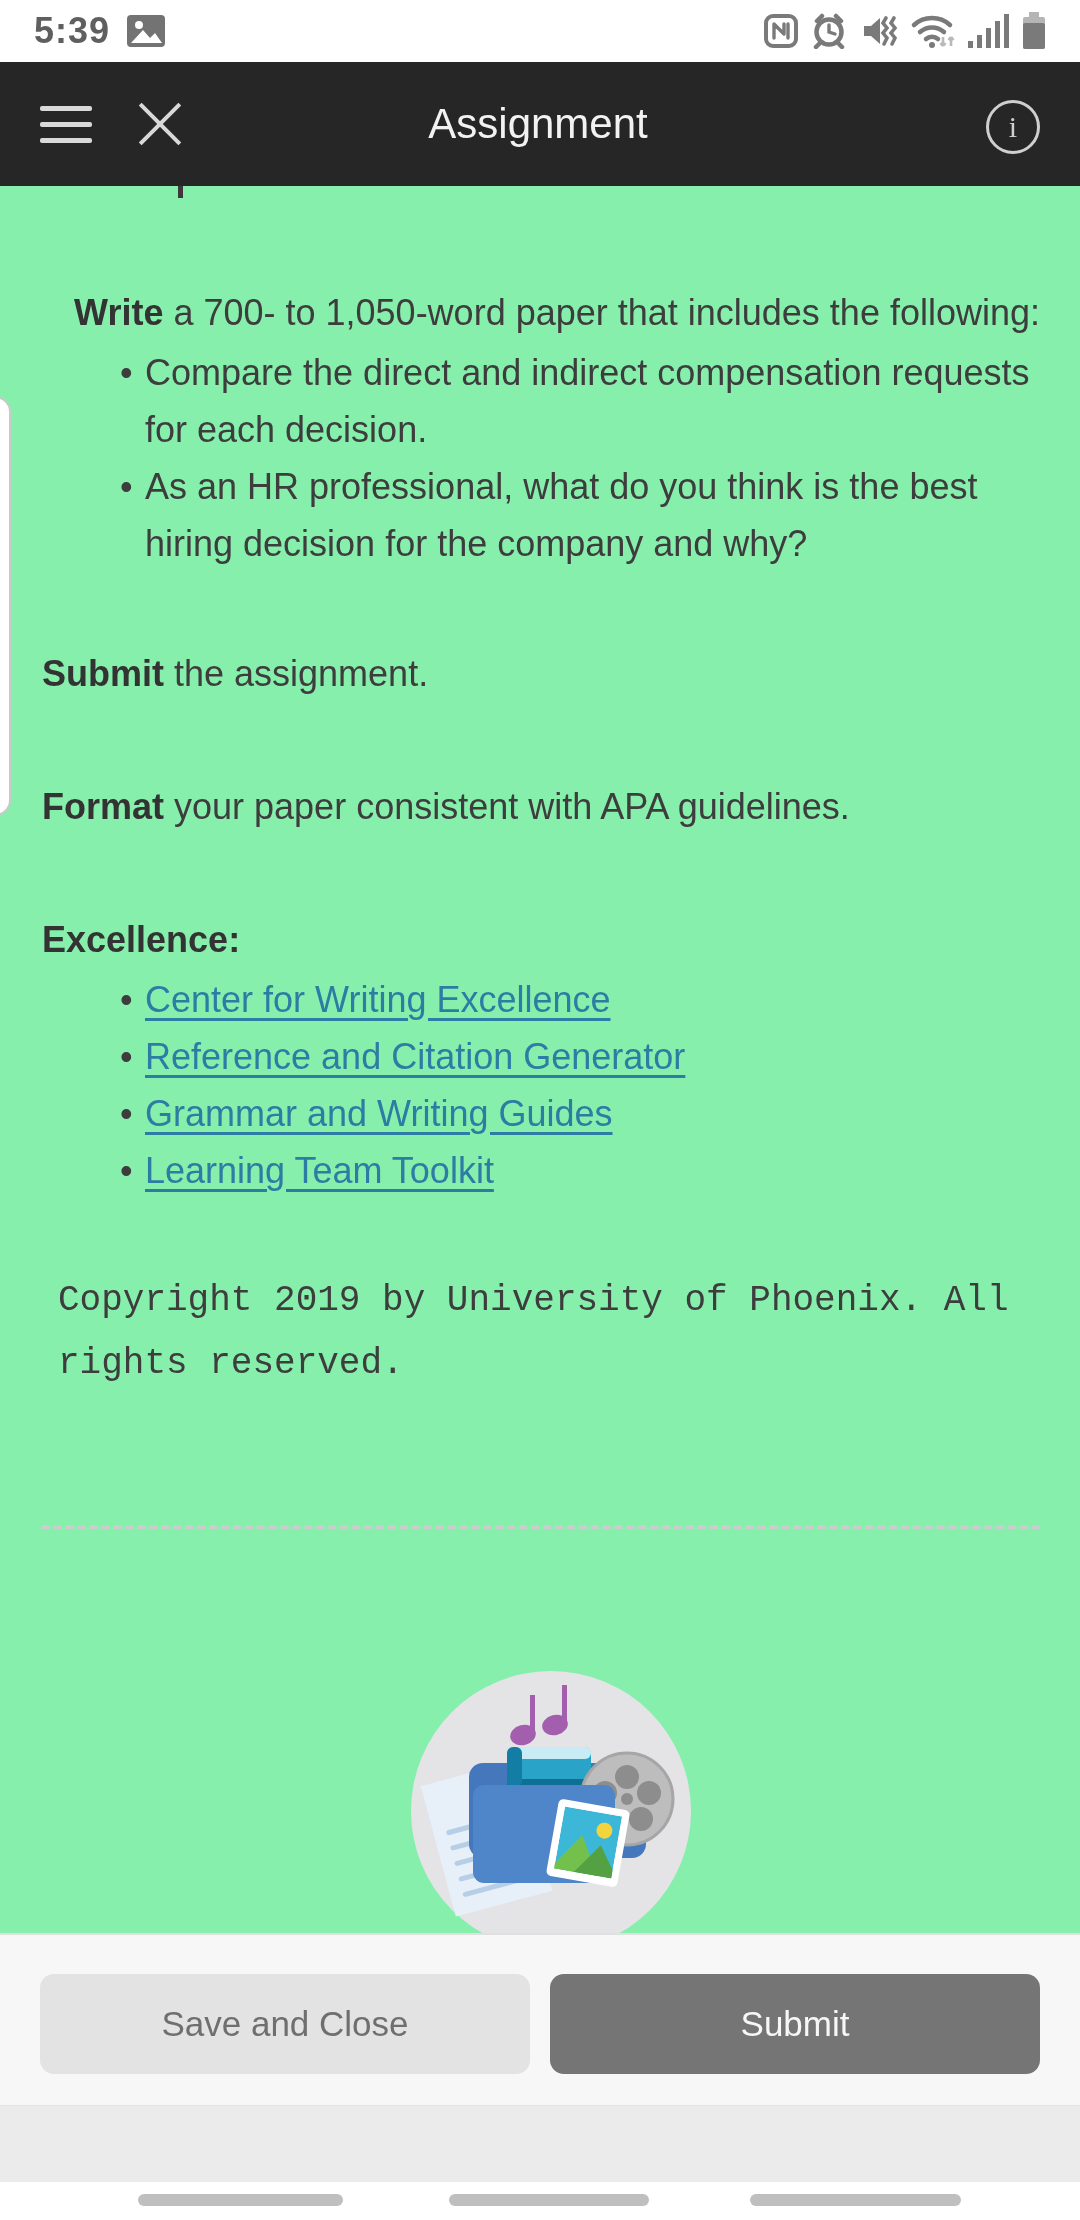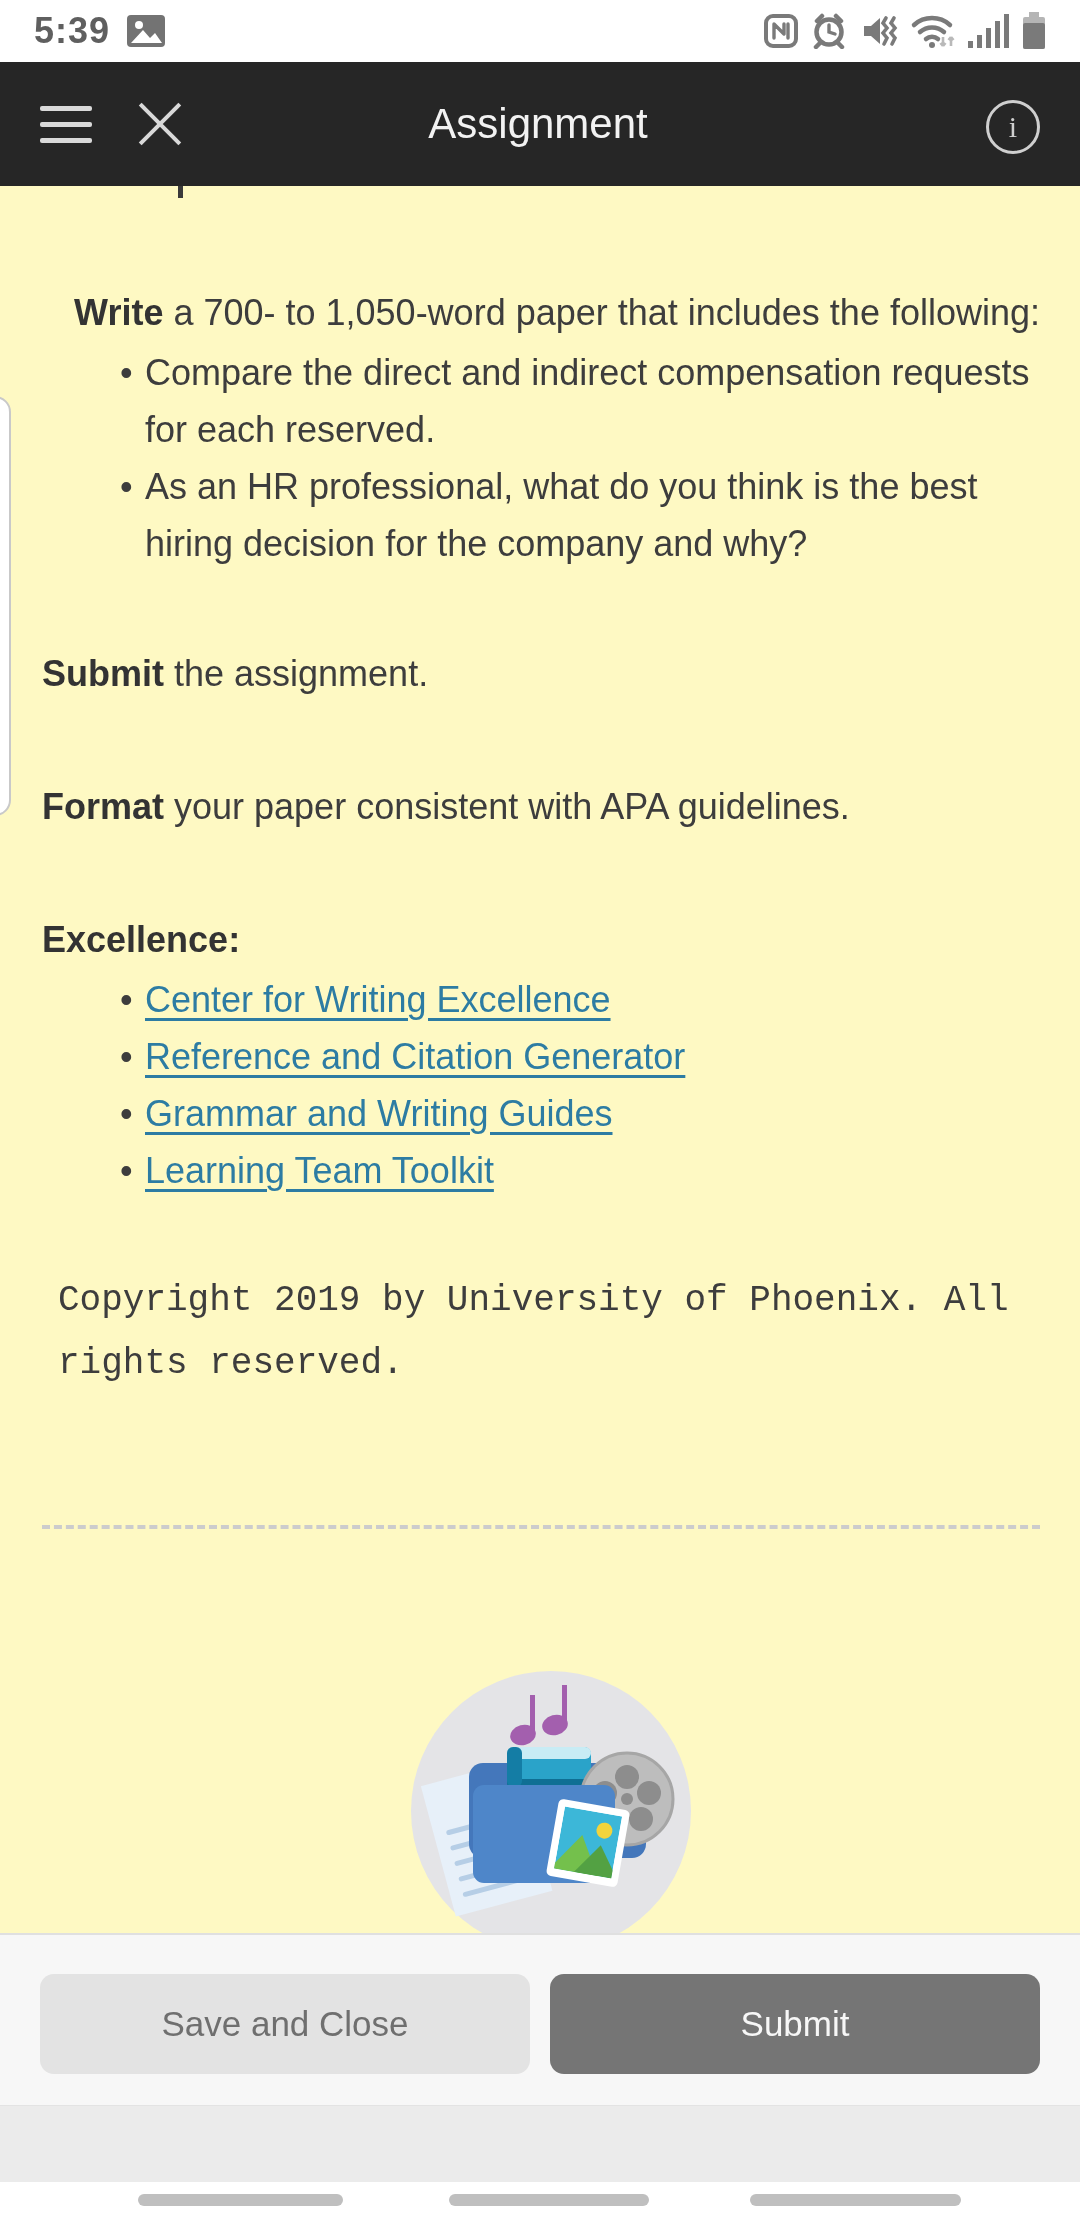--- a/index.html
+++ b/index.html
@@ -1,17 +1,17 @@
 <!DOCTYPE html>
 <html style="--link: #2d7ca3; --app-bar-bg: #262626; --submit-bg: #757575; --body-text: #3d3d3d; --illustration-folder: #4e86c9; --illustration-note: #a35fae;"><head>
 <meta charset="utf-8">
 <style>
   html,body{margin:0;padding:0;background:#888;}
   .screen{
-    position:relative;width:1080px;height:2220px;background:#fef9c3;overflow:hidden;
+    position:relative;width:1080px;height:2220px;background:#86efac;overflow:hidden;
     font-family:"Liberation Sans",sans-serif;color:#3d3d3d;margin:0 auto;
   }
   
   .status-bar{position:absolute;top:0;left:0;width:1080px;height:62px;background:#ffffff;
     display:flex;align-items:center;justify-content:space-between;padding:0 34px;box-sizing:border-box;}
   .sb-left{display:flex;align-items:center;gap:16px;}
   .sb-time{font-size:36px;font-weight:700;color:#5f5f5f;letter-spacing:1px;}
   .sb-right{display:flex;align-items:center;gap:12px;}
   .sb-icon{display:block;}
   
@@ -126,21 +126,21 @@
       </div>
   </div>
 
   <div class="clip-frag"></div>
   <div class="left-card-edge"></div>
 
   <div class="content">
     <p class="para tight"><b>Write</b><span> a 700- to 1,050-word paper that includes the following:</span></p>
 
     <ul class="blist">
-      <li><span class="blt">•</span><span>Compare the direct and indirect compensation requests for each reserved.</span></li>
+      <li><span class="blt">•</span><span>Compare the direct and indirect compensation requests for each decision.</span></li>
       <li><span class="blt">•</span><span>As an HR professional, what do you think is the best hiring decision for the company and why?</span></li>
     </ul>
 
     <p class="para"><b>Submit</b><span> the assignment.</span></p>
 
     <p class="para"><b>Format</b><span> your paper consistent with APA guidelines.</span></p>
 
     <p class="resources-heading">Excellence:</p>
 
     <ul class="blist">

